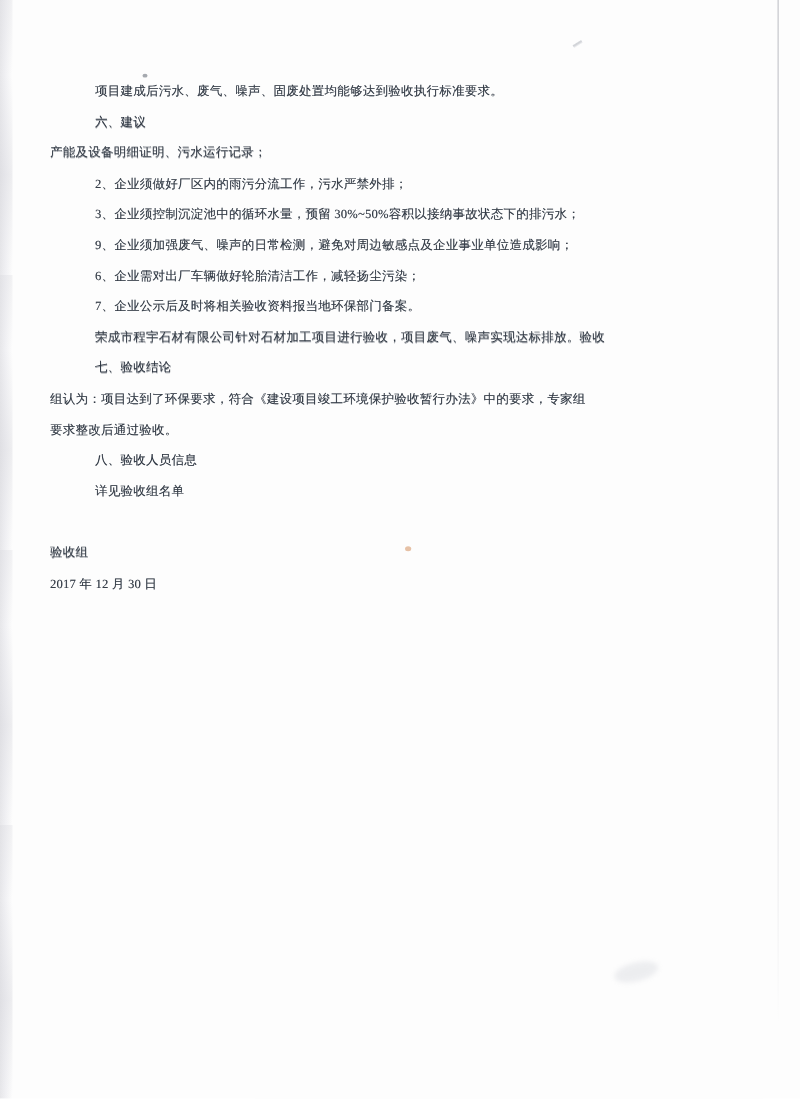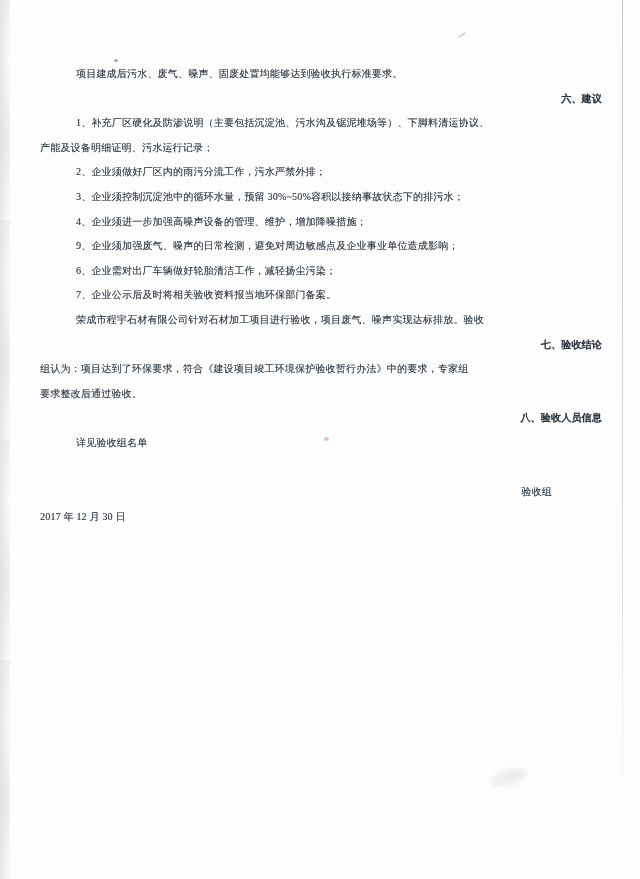--- a/index.html
+++ b/index.html
@@ -46,45 +46,43 @@
   
   .doc-body {
     position:absolute; left:40px; top:62px; width:562px;
     font-size:10px;
     letter-spacing:0.2px;
     text-shadow:0.2px 0.2px 0.35px rgba(52,60,71,0.5);
   }
   .line { height:24.6px; line-height:24.6px; white-space:nowrap; }
   .indent  { padding-left:36px; }
   .flush   { padding-left:0; }
-  .heading { padding-left:36px; font-weight:bold; color:#2c3440;text-align:right; }
+  .heading { padding-left:36px; font-weight:normal; color:#2c3440; }
   .blank   { }
-  .sign-name { text-align:right; padding-right:50px; }
+  .sign-name { text-align:left; padding-right:50px; }
   .sign-date { text-align:left; padding-right:24px; }
 </style>
 </head>
 <body>
 
 <div class="page">
   <div class="edge-left"></div>
   <div class="edge-left-blotch"></div>
   <div class="edge-right-line"></div>
   <div class="dot-top-left"></div>
   <div class="speck-top-right"></div>
   <div class="speck-red"></div>
   <div class="smudge-bottom"></div>
 
   <div class="doc-body">
       <div class="line indent">项目建成后污水、废气、噪声、固废处置均能够达到验收执行标准要求。</div>
       <div class="line heading">六、建议</div>
-      <div class="line indent">1、补充厂区硬化及防渗说明（主要包括沉淀池、污水沟及锯泥堆场等）、下脚料清运协议、</div>
       <div class="line flush">产能及设备明细证明、污水运行记录；</div>
       <div class="line indent">2、企业须做好厂区内的雨污分流工作，污水严禁外排；</div>
       <div class="line indent">3、企业须控制沉淀池中的循环水量，预留 30%~50%容积以接纳事故状态下的排污水；</div>
-      <div class="line indent">4、企业须进一步加强高噪声设备的管理、维护，增加降噪措施；</div>
       <div class="line indent">9、企业须加强废气、噪声的日常检测，避免对周边敏感点及企业事业单位造成影响；</div>
       <div class="line indent">6、企业需对出厂车辆做好轮胎清洁工作，减轻扬尘污染；</div>
       <div class="line indent">7、企业公示后及时将相关验收资料报当地环保部门备案。</div>
       <div class="line indent">荣成市程宇石材有限公司针对石材加工项目进行验收，项目废气、噪声实现达标排放。验收</div>
       <div class="line heading">七、验收结论</div>
       <div class="line flush">组认为：项目达到了环保要求，符合《建设项目竣工环境保护验收暂行办法》中的要求，专家组</div>
       <div class="line flush">要求整改后通过验收。</div>
       <div class="line heading">八、验收人员信息</div>
       <div class="line indent">详见验收组名单</div>
       <div class="line blank"></div>

